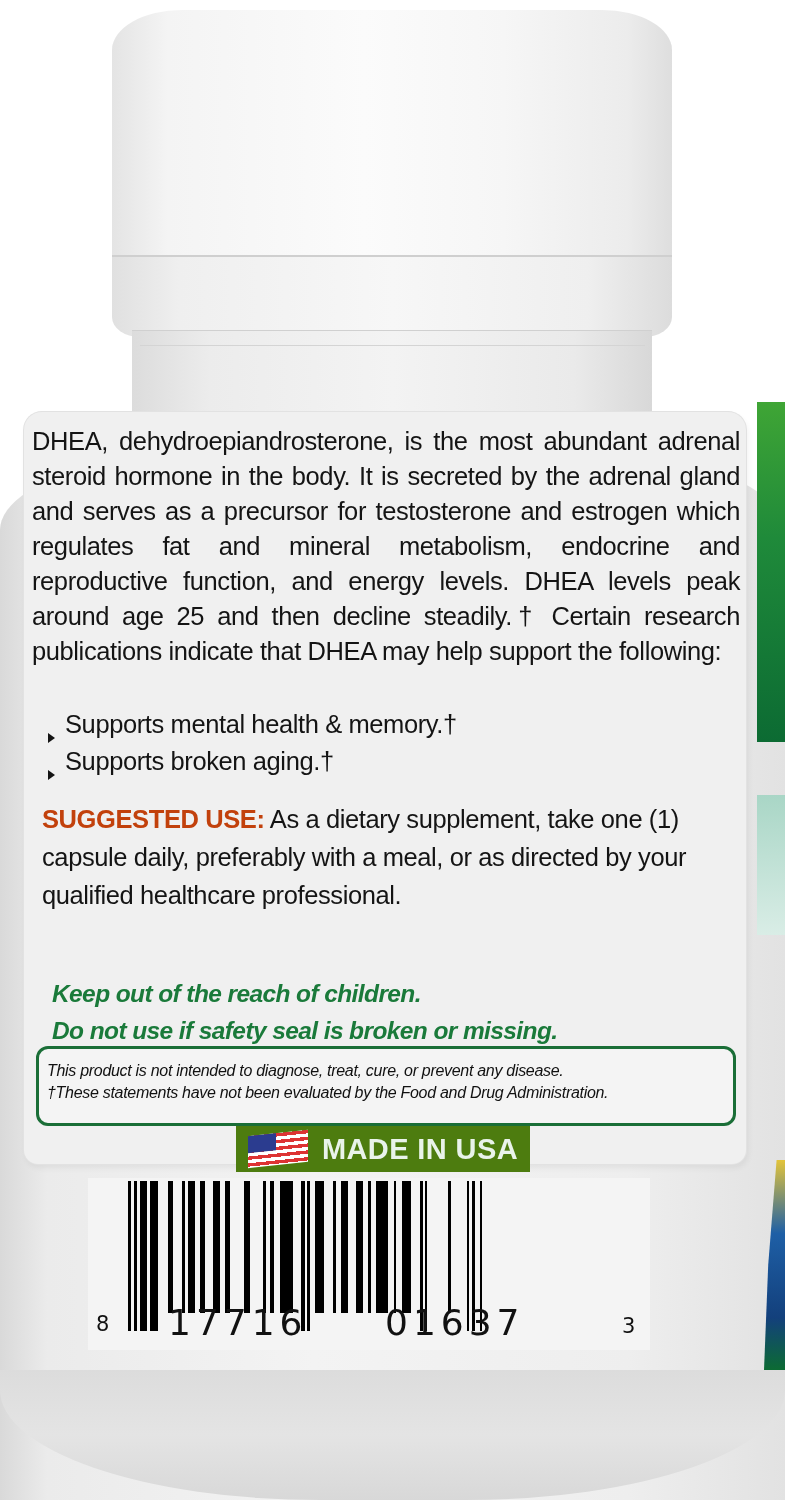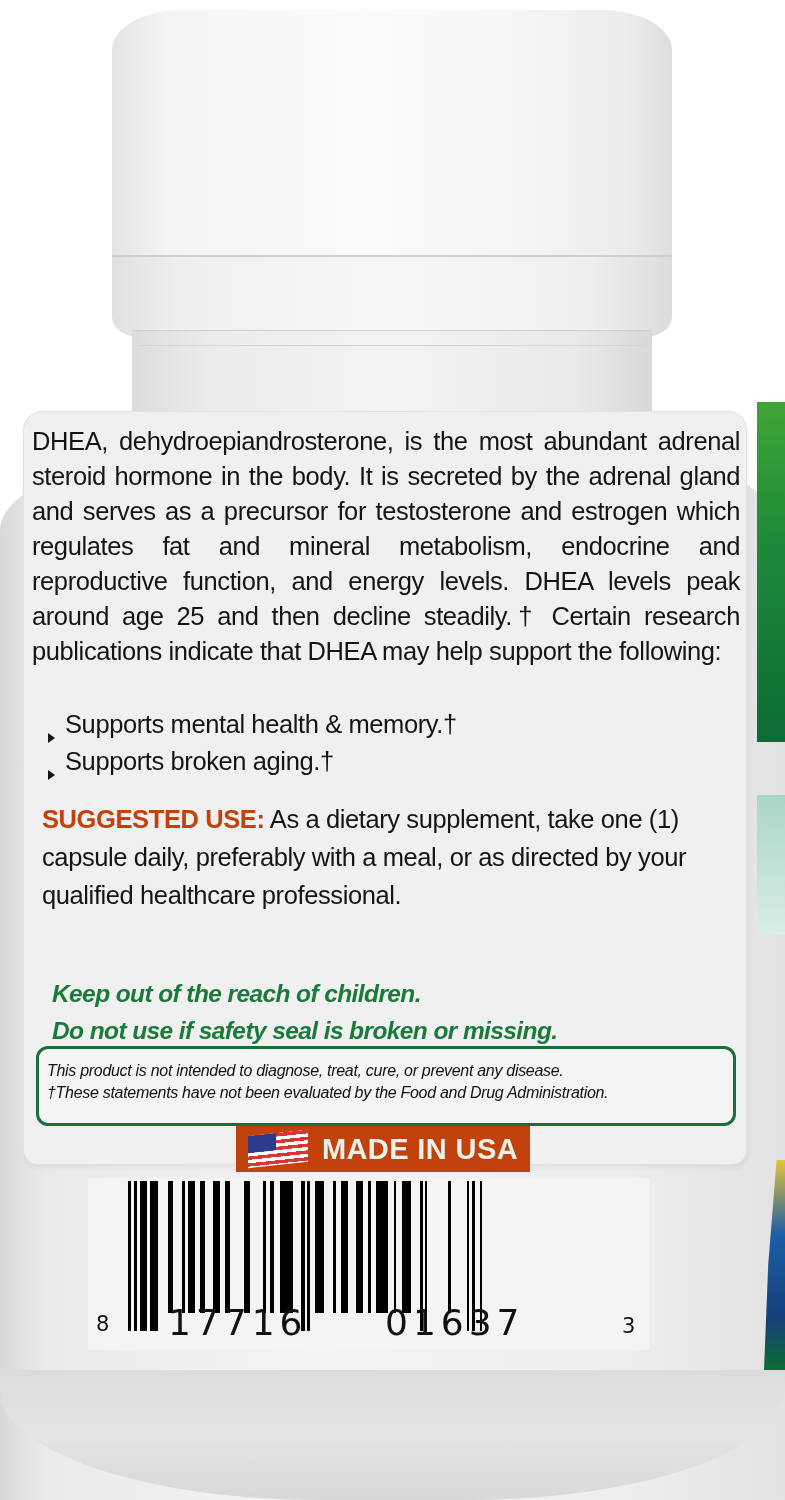--- a/index.html
+++ b/index.html
@@ -98,21 +98,21 @@
     position: absolute; left: 36px; top: 1046px; width: 700px; height: 80px;
     border: 3px solid #1a6e37; border-radius: 12px;
     box-sizing: border-box; padding: 11px 0 0 8px; background: #f4f4f4;
   }
   .disclaimer div {
     font-style: italic; font-size: 16px; line-height: 22px; color: #111; letter-spacing: -0.3px;
   }
 
   .made-badge {
     position: absolute; left: 236px; top: 1126px; width: 294px; height: 46px;
-    background: #c2410c; display: flex; align-items: center; justify-content: center;
+    background: #4d7c0f; display: flex; align-items: center; justify-content: center;
   }
   .flag {
     width: 60px; height: 32px; margin-right: 14px; position: relative;
     background: repeating-linear-gradient(180deg, #d33 0, #d33 3.4px, #fff 3.4px, #fff 6.8px);
     transform: skewY(-6deg);
   }
   .flag::before {
     content: ""; position: absolute; left: 0; top: 0; width: 28px; height: 17px; background: #2b3c8f;
   }
   .made-text { color: #e9f3ea; font-weight: bold; font-size: 29px; letter-spacing: 0.4px; }

